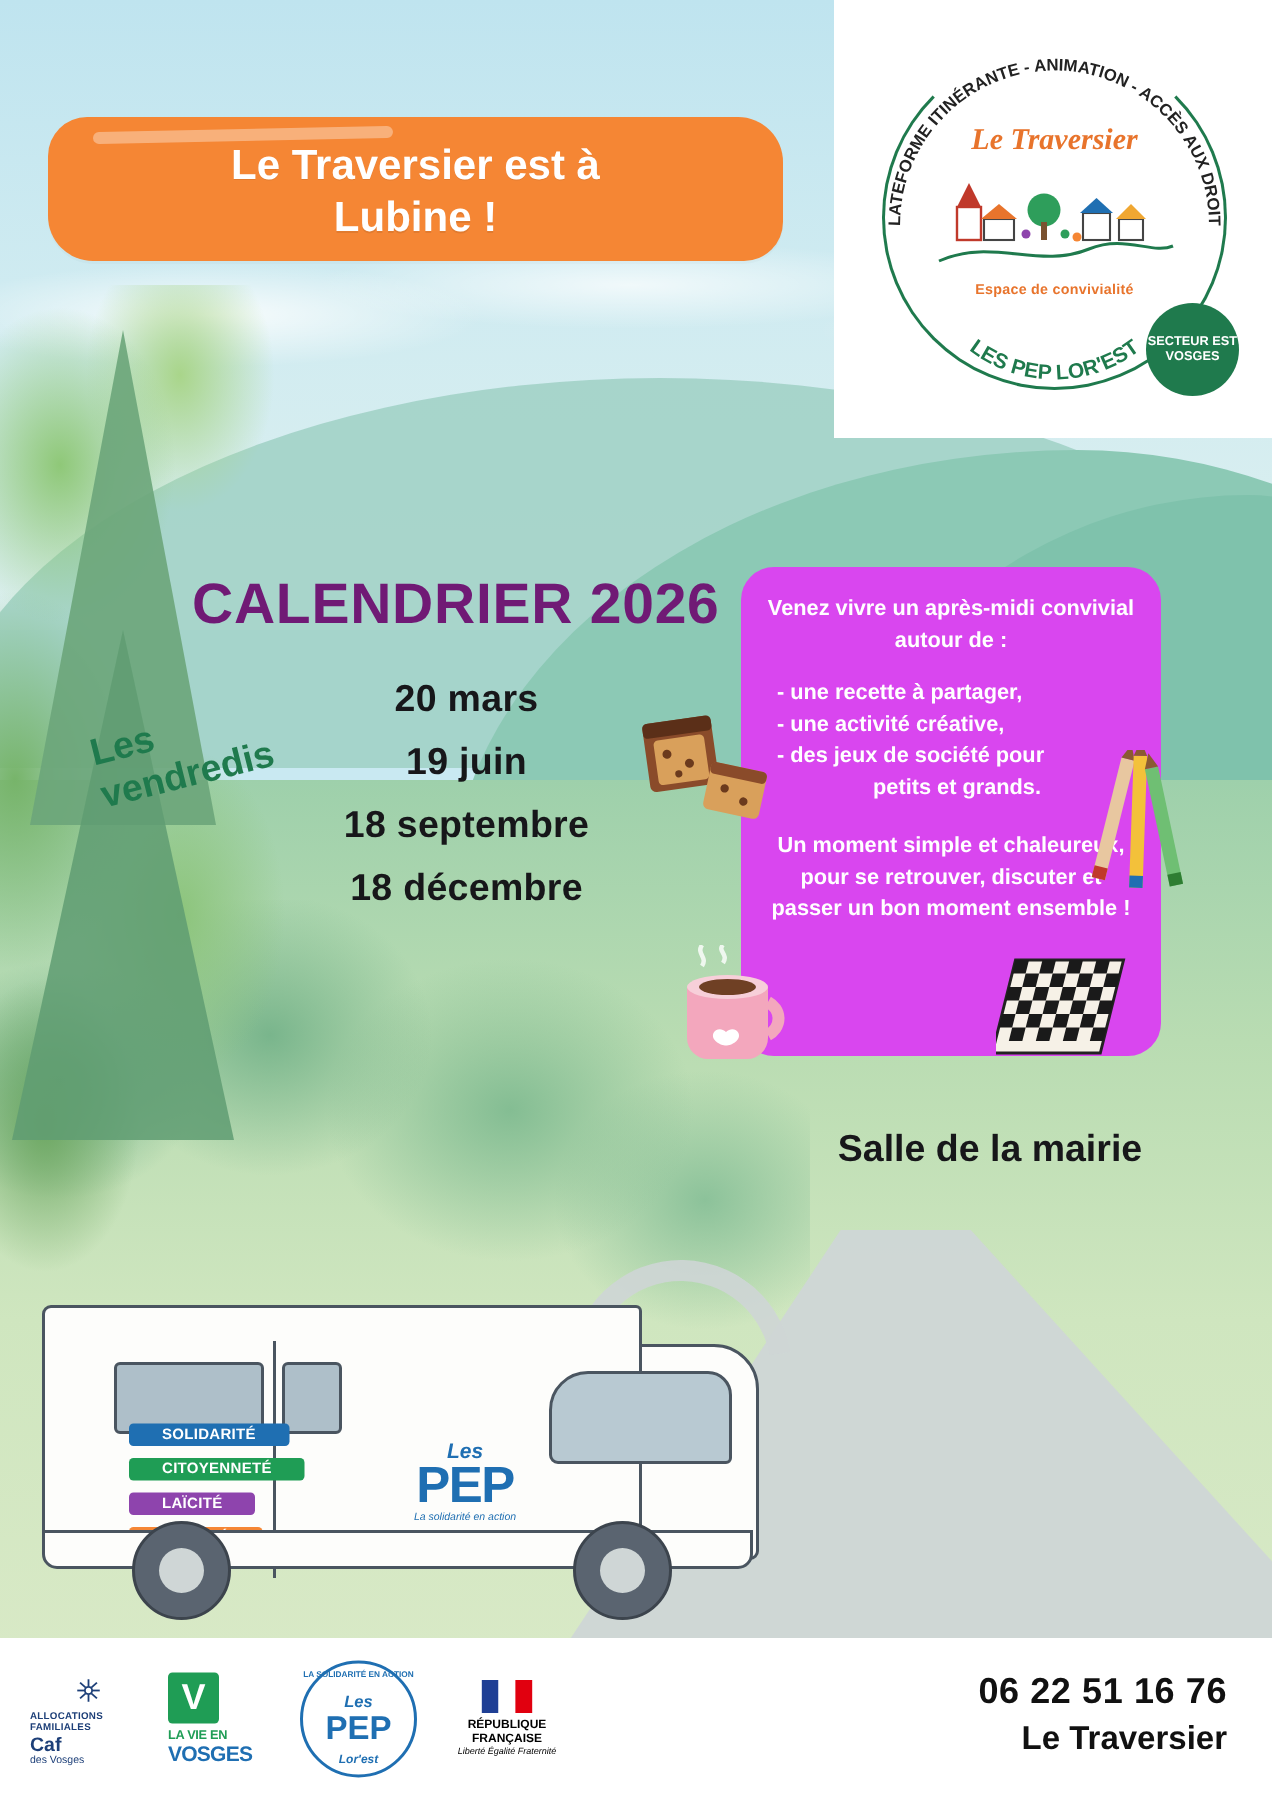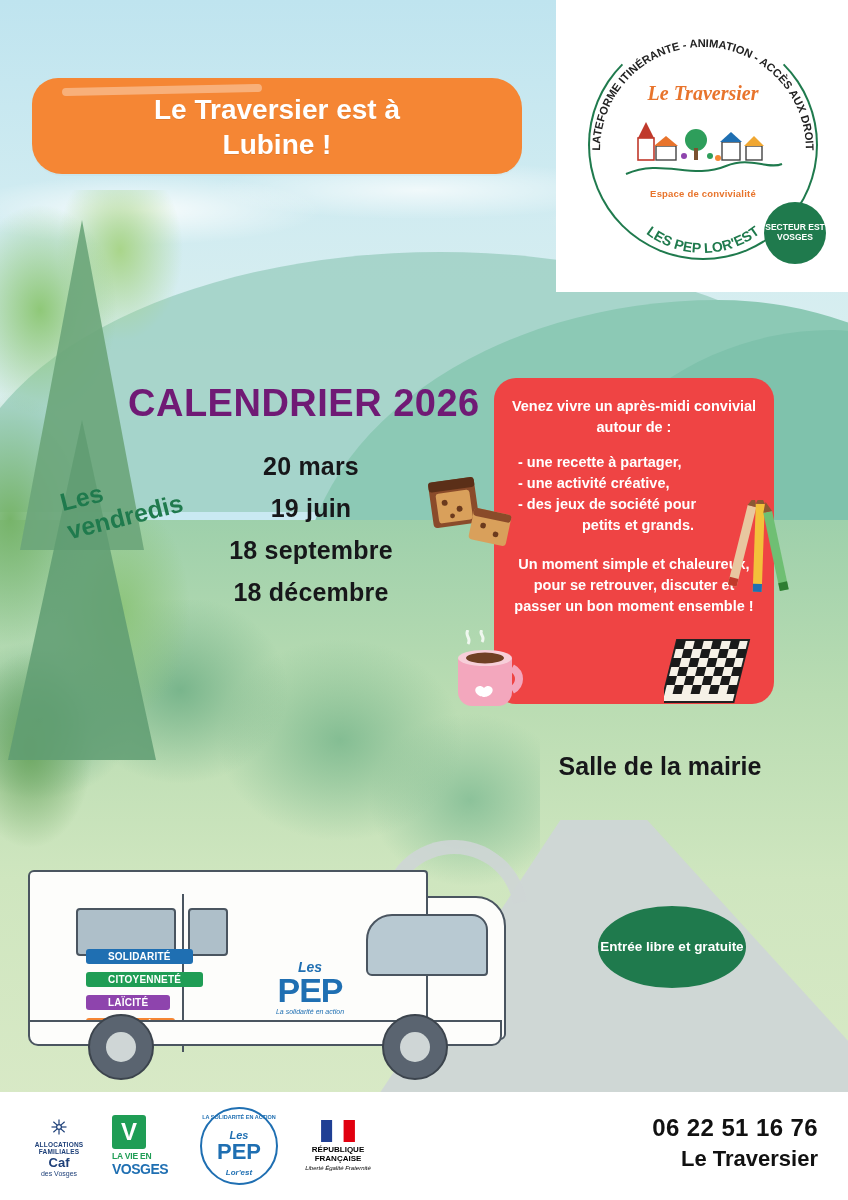--- a/index.html
+++ b/index.html
@@ -185,21 +185,21 @@
   }
   .dates div {
     font-size: 25px; font-weight: 700; color: #17171a;
     margin-bottom: 13px; letter-spacing: .2px;
   }
 
   
   .orange-box {
     position: absolute; left: 494px; top: 378px;
     width: 280px; height: 326px;
-    background: #ef4444;
+    background: #d946ef;
     border-radius: 22px;
   }
   .orange-box .ob-text {
     position: absolute; left: 16px; top: 18px; width: 248px;
     color: #ffffff; font-weight: 700; font-size: 14.5px; line-height: 1.45;
     text-align: center;
   }
   .ob-list {
     margin: 14px 0 0 0;
     text-align: left;
@@ -302,21 +302,21 @@
   .van-pep .les { font-size: 14px; font-weight: 700; font-style: italic; color: #1f6fb2; line-height: 1; }
   .van-pep .pep { font-size: 34px; font-weight: 700; color: #1f6fb2; line-height: .95; letter-spacing: -1px; }
   .van-pep .slogan { font-size: 7px; color: #1f6fb2; font-style: italic; margin-top: 2px; }
 
   
   .footer {
     position: absolute; left: 0; bottom: 0; width: 848px; height: 108px;
     background: #ffffff;
   }
   .footer-logos { position: absolute; left: 20px; top: 12px; height: 84px; display: flex; align-items: center; gap: 14px; }
-  .caf-logo { width: 78px; text-align: center; color: #1d3f78; }
+  .caf-logo { width: 78px; color: #1d3f78; }
   .caf-logo .caf-l1 { font-size: 6.5px; font-weight: 700; letter-spacing: .2px; }
   .caf-logo .caf-l2 { font-size: 13px; font-weight: 700; }
   .caf-logo .caf-l3 { font-size: 7px; }
   .vosges-logo { width: 74px; }
   .vosges-logo .v-mark {
     width: 34px; height: 34px; background: #1f9d55; color: #fff;
     font-size: 24px; font-weight: 700; display: flex; align-items: center; justify-content: center;
     border-radius: 3px; margin-bottom: 2px;
   }
   .vosges-logo .v-l1 { font-size: 8.5px; font-weight: 700; color: #1f9d55; letter-spacing: -.2px;}
@@ -510,21 +510,20 @@
           <rect x="59" y="49" width="9" height="9"></rect>
           <rect x="77" y="49" width="9" height="9"></rect>
       </g>
     </g>
   </svg>
 
   <div class="when-where">
     <div>Salle de la mairie</div>
   </div>
 
-  <div class="free-badge">Entrée libre et gratuite</div>
 
   <div class="van">
     <div class="van-cab"></div>
     <div class="van-body">
       <div class="van-window-a"></div>
       <div class="van-window-b"></div>
       <div class="van-door-line"></div>
       <div class="van-tags">
         <div class="van-tag" style="background:#1f6fb2">SOLIDARITÉ</div>
         <div class="van-tag" style="background:#1f9d55">CITOYENNETÉ</div>

